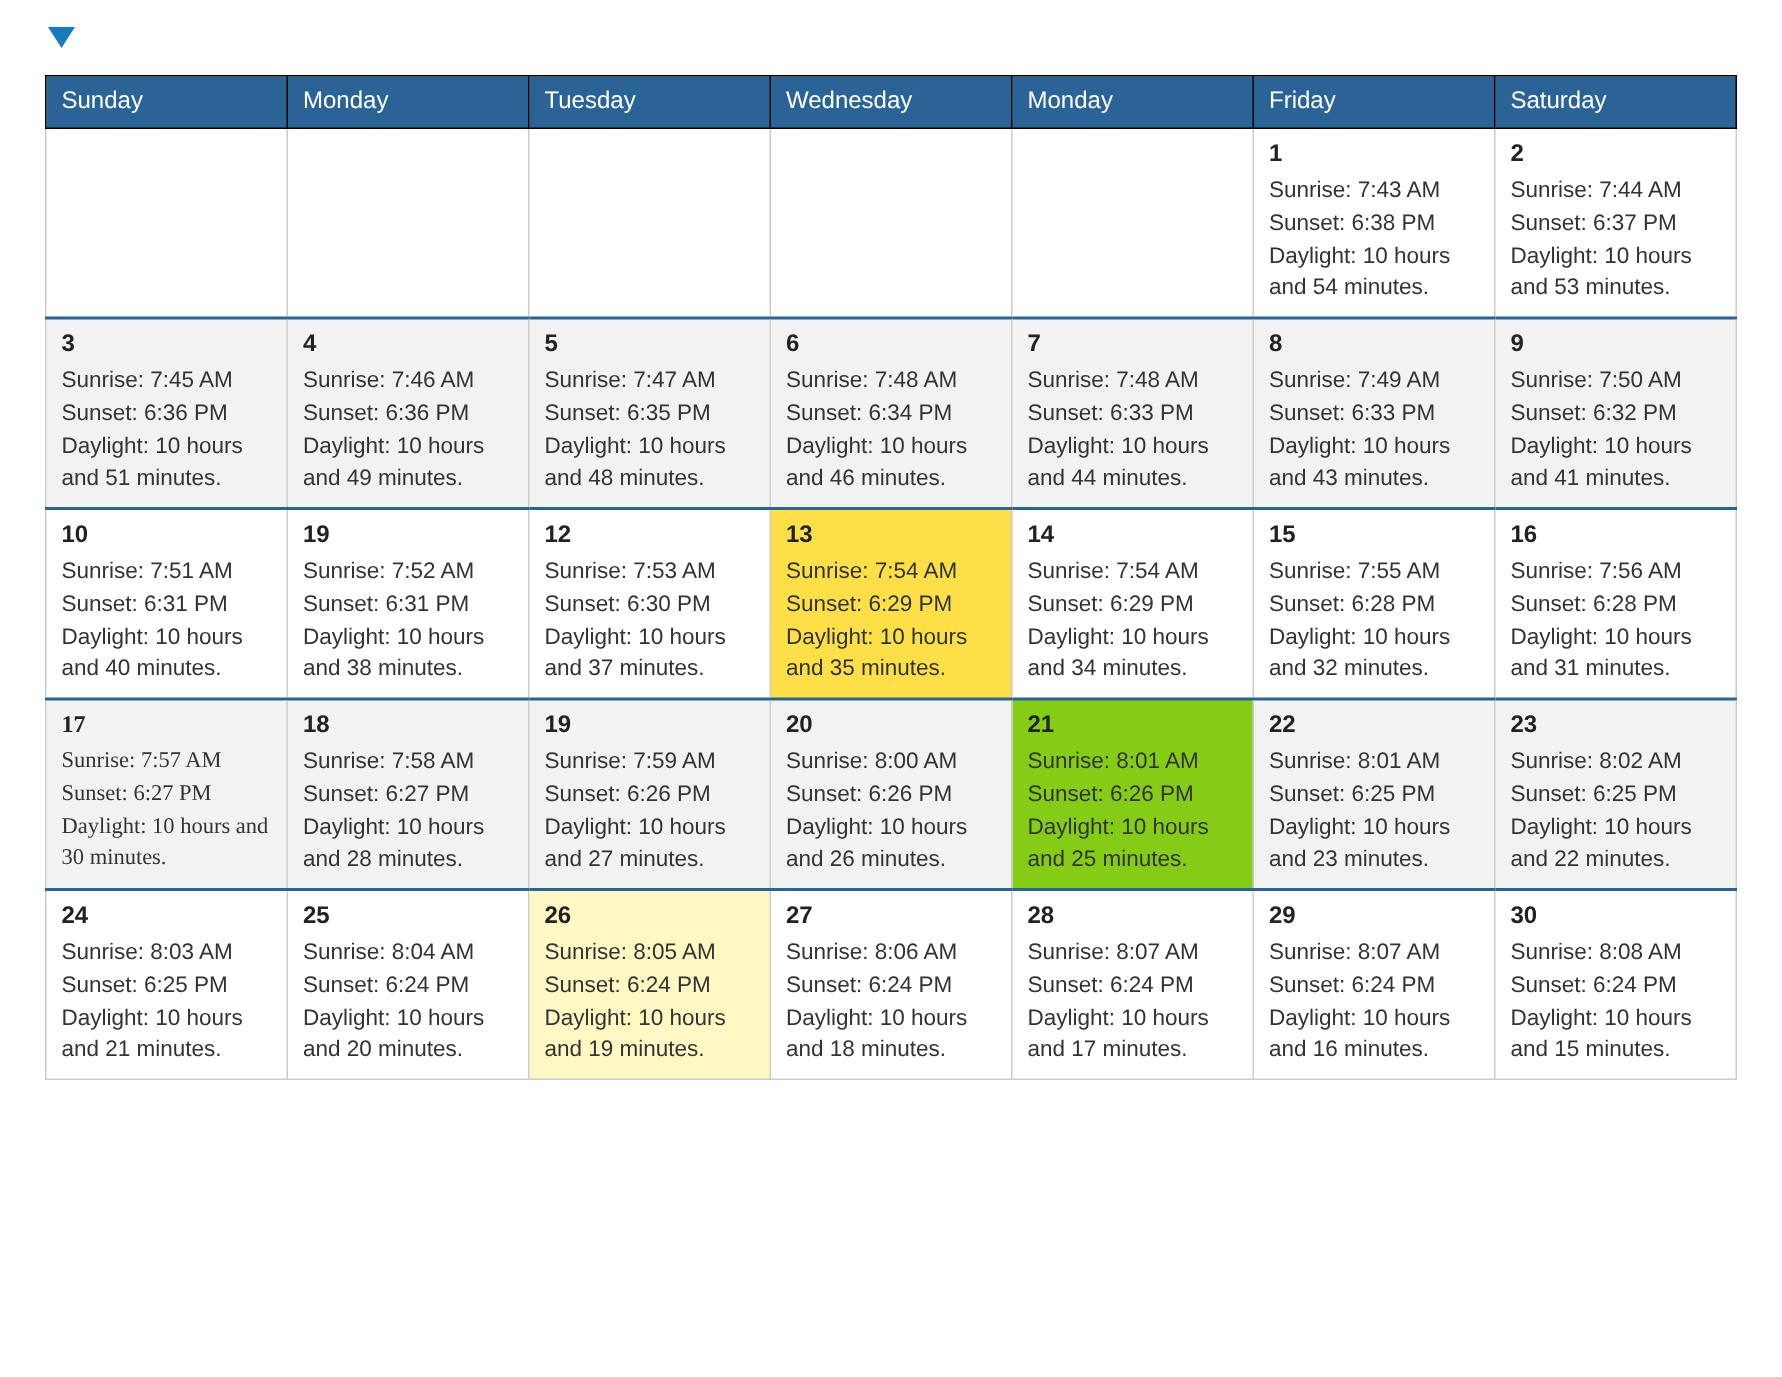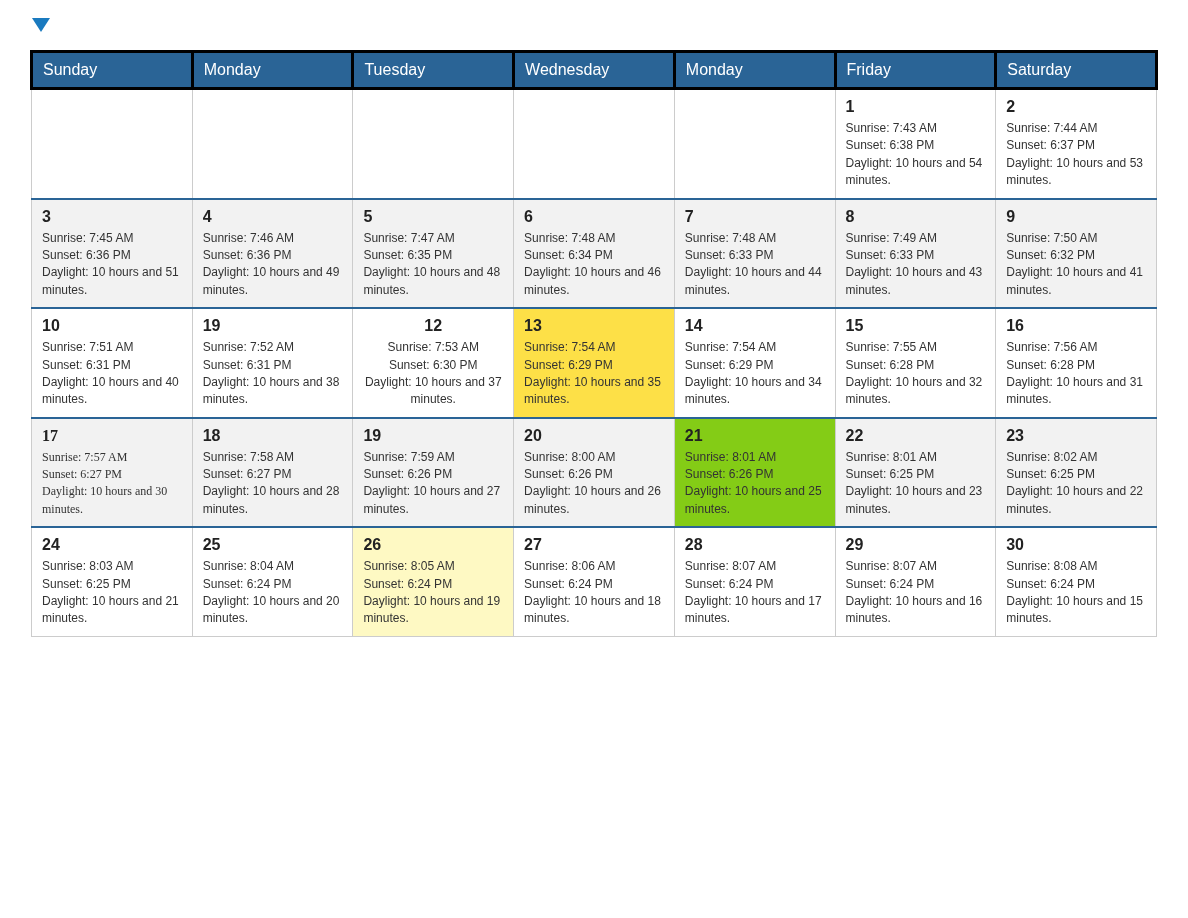--- a/index.html
+++ b/index.html
@@ -65,21 +65,21 @@
       width: 100%;
       border-collapse: collapse;
     }
     .calendar th {
       background-color: #2a6496;
       color: #fff;
       font-size: 16px;
       font-weight: normal;
       padding: 8px 10px;
       text-align: left;
-      border: 3px solid #000000;
+      border: 1px solid #000000;
     }
     .calendar td {
       vertical-align: top;
       padding: 8px 10px;
       border: 1px solid #ccc;
       width: calc(100% / 7);
       min-height: 110px;
       font-size: 13px;
       background: #fff;
     }
@@ -87,21 +87,21 @@
       background: #f9f9f9;
     }
     .day-number {
       font-size: 16px;
       font-weight: bold;
       color: #222;
       display: block;
       margin-bottom: 4px;
     }
     .day-info {
-      font-size: 12px;
+      font-size: 15px;
       color: #333;
       line-height: 1.45;
     }
     .empty-cell {
       background: #fff !important;
     }
     .calendar tbody tr:nth-child(odd) td {
       background: #fff;
     }
     .calendar tbody tr:nth-child(even) td {
@@ -188,21 +188,21 @@
       </tr>
       <tr class="row-separator">
         <td style="background: rgb(255, 255, 255); border-radius: 10px;">
           <span class="day-number">10</span>
           <div class="day-info">Sunrise: 7:51 AM<br>Sunset: 6:31 PM<br>Daylight: 10 hours and 40 minutes.</div>
         </td>
         <td style="background: rgb(255, 255, 255);">
           <span class="day-number">19</span>
           <div class="day-info">Sunrise: 7:52 AM<br>Sunset: 6:31 PM<br>Daylight: 10 hours and 38 minutes.</div>
         </td>
-        <td style="background: rgb(255, 255, 255); text-align: center;">
+        <td style="background: rgb(255, 255, 255);">
           <span class="day-number">12</span>
           <div class="day-info">Sunrise: 7:53 AM<br>Sunset: 6:30 PM<br>Daylight: 10 hours and 37 minutes.</div>
         </td>
         <td style="background: #fde047;">
           <span class="day-number">13</span>
           <div class="day-info">Sunrise: 7:54 AM<br>Sunset: 6:29 PM<br>Daylight: 10 hours and 35 minutes.</div>
         </td>
         <td style="background: rgb(255, 255, 255); margin-left: 37px;">
           <span class="day-number">14</span>
           <div class="day-info">Sunrise: 7:54 AM<br>Sunset: 6:29 PM<br>Daylight: 10 hours and 34 minutes.</div>

